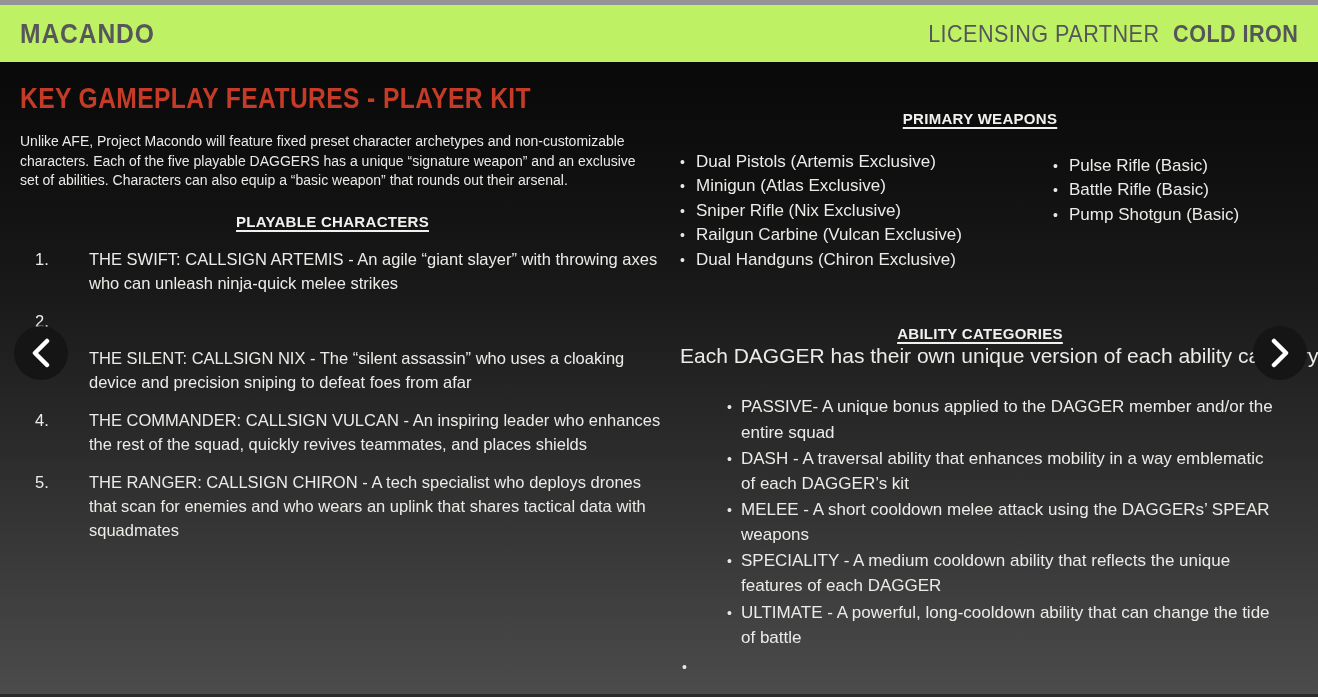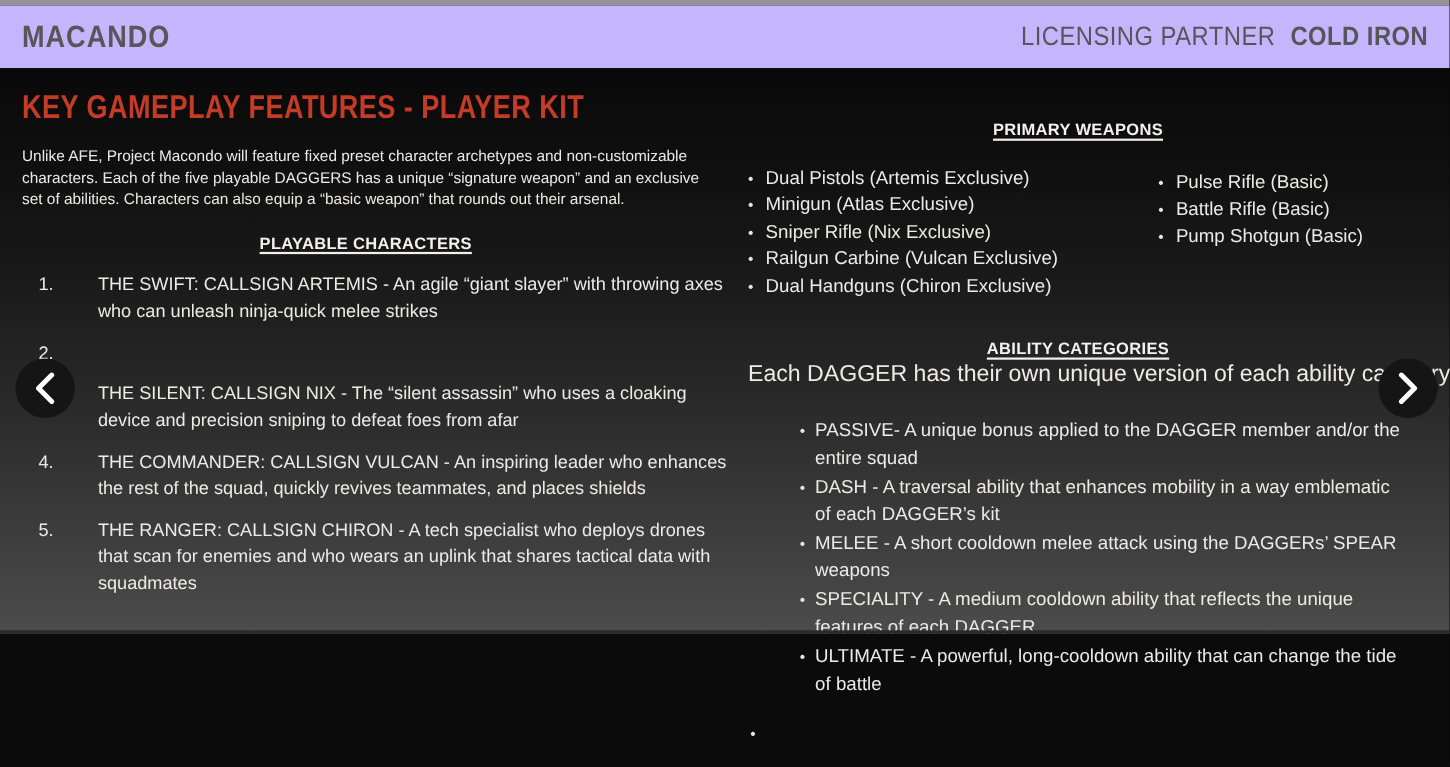--- a/index.html
+++ b/index.html
@@ -3,34 +3,34 @@
 <meta charset="utf-8">
 <style>
   * { margin:0; padding:0; box-sizing:border-box; }
   html,body { background:#000; }
   .screen {
     position:relative; width:1318px; height:697px; overflow:hidden;
     font-family:"Liberation Sans", sans-serif; background:#0b0b0b;
   }
   .topbar { position:absolute; left:0; top:0; width:100%; height:5px; background:#949494; }
   .header {
-    position:absolute; left:0; top:5px; width:100%; height:57px; background:#c4b5fd;
+    position:absolute; left:0; top:5px; width:100%; height:57px; background:#bef264;
     display:flex; align-items:center; justify-content:space-between; padding:0 20px;
   }
   .brand {
     font-size:28px; font-weight:bold; color:#57575a; letter-spacing:1px;
     transform:scaleX(0.88); transform-origin:left center;
   }
   .licensing {
     font-size:24px; color:#55565a; letter-spacing:0.5px; white-space:nowrap;
     transform:scaleX(0.9); transform-origin:right center;
   }
   .licensing .partner { font-weight:bold; margin-left:8px; }
   .slide {
-    position:absolute; left:0; top:62px; width:100%; height:514px;
+    position:absolute; left:0; top:62px; width:100%; height:635px;
     background:linear-gradient(180deg, #090909 0%, #0f0f0f 16%, #191919 36%,
                #2c2c2c 62%, #454545 92%, #4b4b4b 99%);
     color:#ecebe8;
   }
   .slide::after {
     content:""; position:absolute; left:0; bottom:0; width:100%; height:3px;
     background:#2b2b2b;
   }
   .col-left { position:absolute; left:20px; top:0; width:650px; }
   .col-right { position:absolute; left:680px; top:0; width:600px; height:100%; }
@@ -49,21 +49,21 @@
   .char-list { margin-top:17px; list-style:none; }
   .char-item { display:flex; margin-bottom:13px; font-size:16.5px; line-height:1.48; }
   .char-num { width:53px; flex:none; padding-left:15px; }
   .char-text { width:577px;margin-left:16px; }
   .heading-weapons { margin-top:48px; }
   .weapons-row { display:flex; margin-top:23px; }
   .weapons-list { list-style:none; width:373px; flex:none; }
   .weapons-list.basic { width:220px; margin-top:4px; }
   .weapon-item { display:flex; font-size:17px; line-height:1.44; }
   .bullet { flex:none; width:16px; font-size:14px; padding-top:2px; color:#e8e7e4; }
-  .heading-abilities { margin-top:37px; }
+  .heading-abilities { margin-top:53px; }
   .ability-subtitle { margin-top:2px; font-size:21px; text-align:right; white-space:nowrap; }
   .ability-list { list-style:none; margin-top:26px; padding-left:47px; }
   .ability-item { display:flex; font-size:17px; line-height:1.48; margin-bottom:1px; }
   .ability-item .bullet { width:14px; padding-top:3px; }
   .ability-text { width:540px; }
   .stray-bullet { position:absolute; left:2px; top:597px; font-size:14px; color:#e8e7e4; }
   .nav-btn {
     position:absolute; width:54px; height:54px; border-radius:50%;
     background:#151515; border:none; cursor:pointer; z-index:5;
     display:flex; align-items:center; justify-content:center; padding:0;

